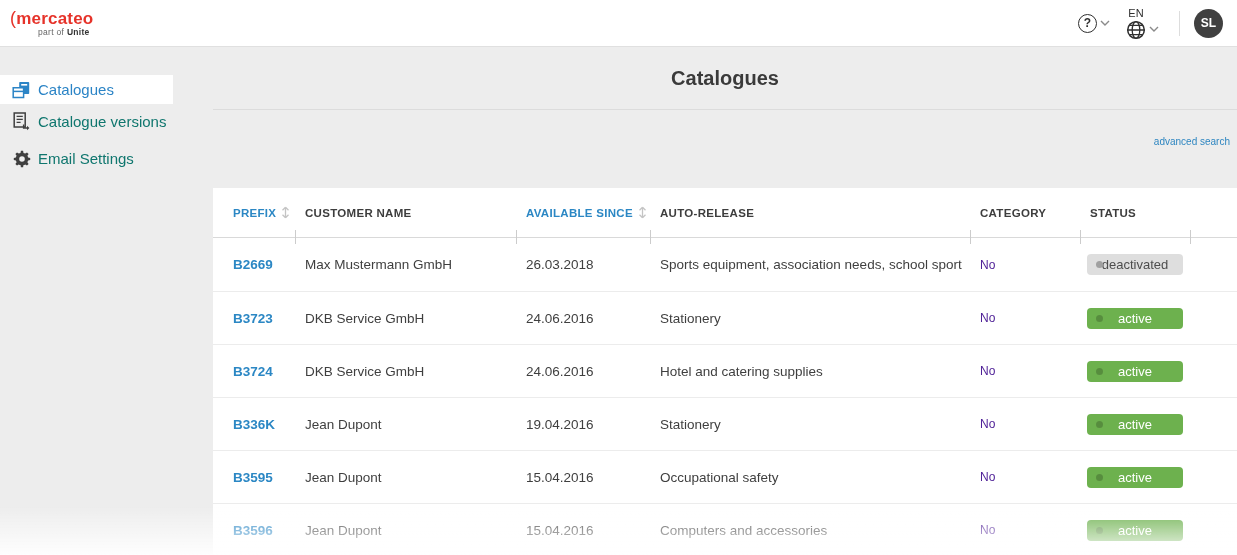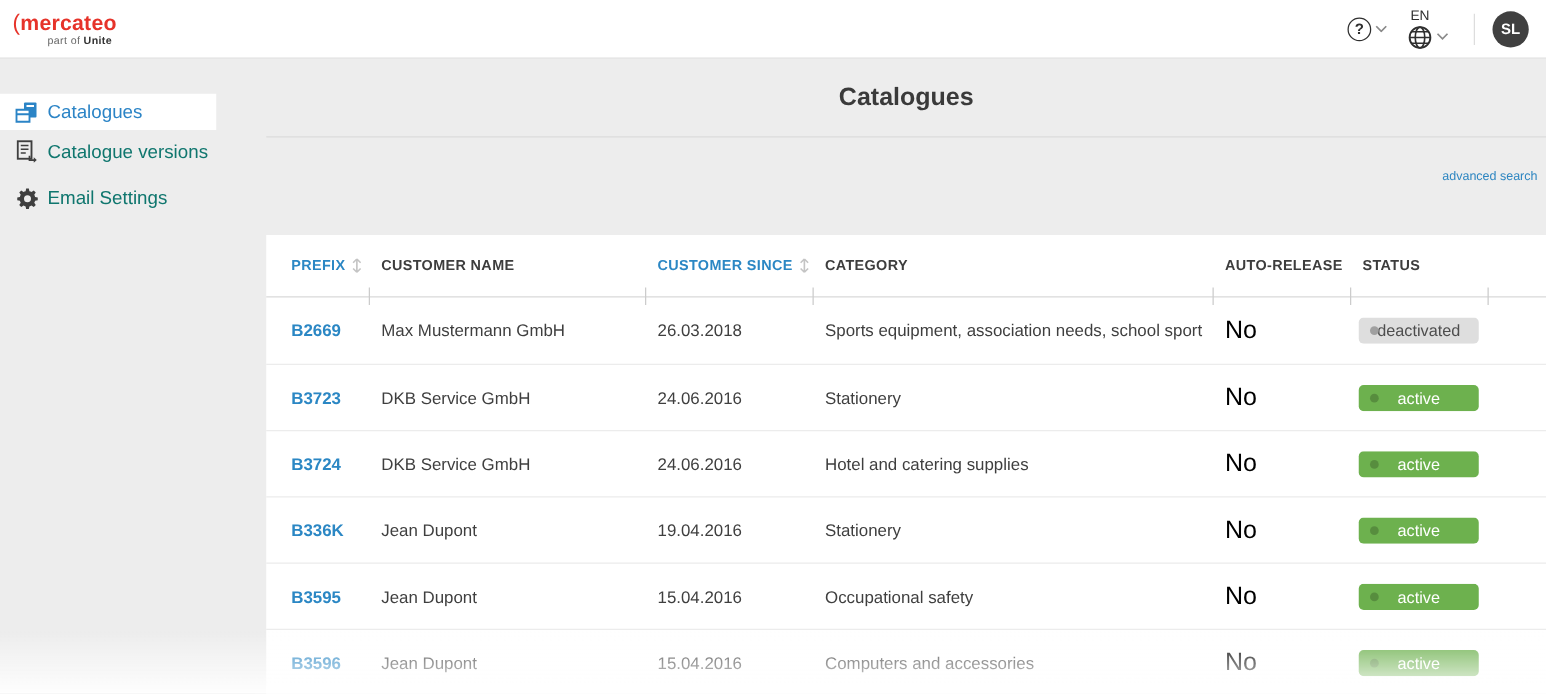--- a/index.html
+++ b/index.html
@@ -52,21 +52,21 @@
   .hcell { position:relative; font-size:11.5px; font-weight:700; letter-spacing:.3px; color:#3d3d3d;
     padding-left:10px; display:flex; align-items:center; gap:5px; height:100%; }
   .hcell:first-child { padding-left:20px; }
   .hcell.sortable { color:#2b87c4; cursor:pointer; }
   .hcell:not(:first-child)::before { content:""; position:absolute; left:0; bottom:-7px; width:1px; height:14px; background:#ccc; z-index:2; }
   .trow { height:53px; }
   .trow + .trow { border-top:1px solid #ececec; }
   .cell { padding-left:10px; font-size:13.5px; color:#3f3f3f; white-space:nowrap; overflow:hidden; }
   .c-prefix { padding-left:20px; }
   .c-prefix a { color:#2b87c4; font-weight:700; text-decoration:none; cursor:pointer; }
-  .c-auto { font-size:20px; color:#000000; }
+  .c-auto { font-size:12px; color:#4c1d95; }
   .c-status { padding-left:7px; }
   .badge { position:relative; width:96px; height:21px; border-radius:4px; display:flex;
     align-items:center; justify-content:center; font-size:13px; }
   .badge .dot { position:absolute; left:9px; top:7px; width:7px; height:7px; border-radius:50%; }
   .badge.active { background:#6db14e; color:#fff; }
   .badge.active .dot { background:rgba(0,0,0,.20); }
   .badge.deactivated { background:#dedede; color:#4d4d4d; }
   .badge.deactivated .dot { background:#a0a0a0; }
   .c-actions { display:flex; justify-content:center; align-items:center; padding-right:10px; }
   .dots-btn { background:none; border:none; cursor:pointer; padding:4px; line-height:0; }
@@ -167,32 +167,32 @@
             <span>
   <svg width="9" height="13" viewBox="0 0 9 13">
     <path d="M4.5 1.2 L7.5 4.2 M4.5 1.2 L1.5 4.2 M4.5 1.2 V11.8 M4.5 11.8 L7.5 8.8 M4.5 11.8 L1.5 8.8" fill="none" stroke="#c4c4c4" stroke-width="1.3"></path>
   </svg>
 </span>
           </div>
           <div class="hcell">
             <span>CUSTOMER NAME</span>
           </div>
           <div class="hcell sortable">
-            <span>CUSTOMER SINCE</span>
+            <span>AVAILABLE SINCE</span>
             <span>
   <svg width="9" height="13" viewBox="0 0 9 13">
     <path d="M4.5 1.2 L7.5 4.2 M4.5 1.2 L1.5 4.2 M4.5 1.2 V11.8 M4.5 11.8 L7.5 8.8 M4.5 11.8 L1.5 8.8" fill="none" stroke="#c4c4c4" stroke-width="1.3"></path>
   </svg>
 </span>
           </div>
           <div class="hcell">
+            <span>AUTO-RELEASE</span>
+          </div>
+          <div class="hcell">
             <span>CATEGORY</span>
-          </div>
-          <div class="hcell">
-            <span>AUTO-RELEASE</span>
           </div>
           <div class="hcell">
             <span>STATUS</span>
           </div>
           <div class="hcell">
             <span></span>
           </div>
         </div>
       <div class="tbody">
           <div class="trow">

